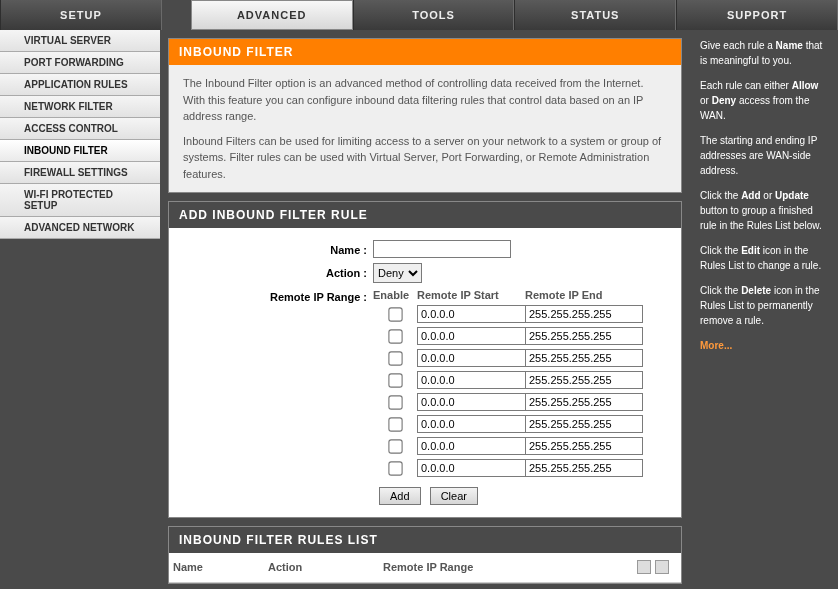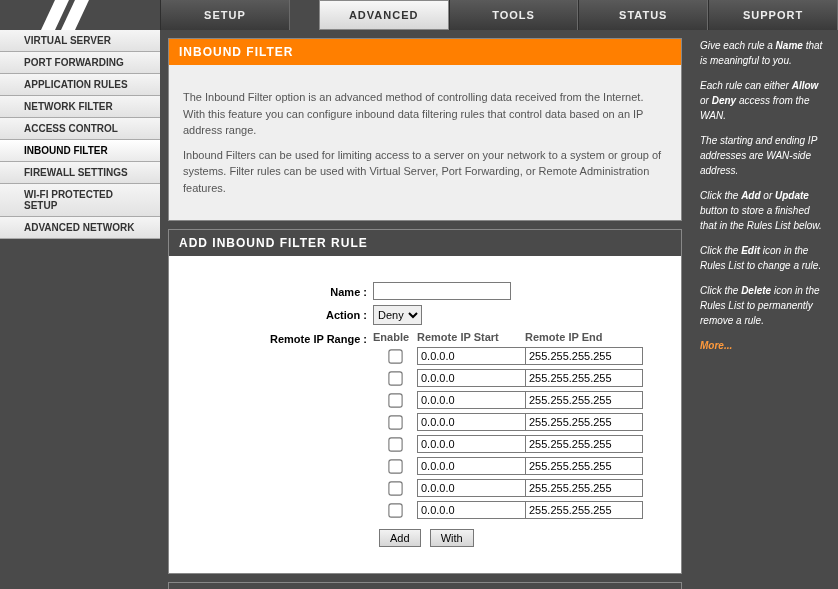--- a/index.html
+++ b/index.html
@@ -6,20 +6,21 @@
   body {
     font-family: Verdana, Arial, sans-serif;
     font-size: 11px;
     background: #fff;
     width: 838px;
   }
   .topbar {
     display: flex;
     background: #4a4a4a;
     height: 30px;
+    flex-direction: column;
   }
   .topbar .logo-area {
     width: 160px;
     background: #4a4a4a;
     position: relative;
     overflow: hidden;
   }
   .topbar .logo-area::before,
   .topbar .logo-area::after {
     content: "";
@@ -92,21 +93,21 @@
     font-size: 12px;
     letter-spacing: 1px;
     padding: 6px 10px;
   }
   .panel-head.dark {
     background: #4a4a4a;
     color: #fff;
   }
   .panel-body {
     background: #efefef;
-    padding: 24px 14px;
+    padding: 10px 14px;
     color: #555;
     font-size: 11px;
     line-height: 1.5;
   }
   .panel-body.white { background: #fff; }
   .form-row {
     display: flex;
     align-items: flex-start;
     padding: 2px 0;
   }
@@ -177,21 +178,21 @@
     color: #fff;
     padding: 8px 10px;
     font-size: 10px;
     line-height: 1.5;
   }
   .rightcol h4 {
     font-size: 11px;
     font-weight: bold;
     margin-bottom: 6px;
   }
-  .rightcol p { margin-bottom: 10px; font-style: italic; }
+  .rightcol p { margin-bottom: 10px; }
   .rightcol a { color: #ff9a3c; text-decoration: none; font-weight: bold; }
   .rules-icons { display:flex; gap:4px; justify-content:flex-end; padding-right:8px; }
   .mini-icon {
     width:14px; height:14px; background:#ddd; border:1px solid #999;
   }
 </style>
 </head>
 <body>
 
 <div class="topbar">
@@ -312,21 +313,21 @@
                     <div class="c2"><input type="text" value="0.0.0.0" style=""></div>
                     <div class="c3"><input type="text" value="255.255.255.255" style=""></div>
                   </div>
                 </div>
             </div>
           </div>
         </div>
 
         <div class="btn-row">
           <button class="btn">Add</button>
-          <button class="btn">With</button>
+          <button class="btn">Clear</button>
         </div>
 
       </div>
     </div>
 
     <div class="panel">
       <div class="panel-head dark">INBOUND FILTER RULES LIST</div>
       <div class="panel-body white" style="padding:0">
         <table class="rules-table">
           <tbody>
@@ -345,18 +346,18 @@
           </table>
       </div>
     </div>
 
   </div>
 
   <div class="rightcol">
     <p><span>Give each rule a </span><b>Name</b><span> that is meaningful to you.</span></p>
     <p><span>Each rule can either </span><b>Allow</b><span> or </span><b>Deny</b><span> access from the WAN.</span></p>
     <p>The starting and ending IP addresses are WAN-side address.</p>
-    <p><span>Click the </span><b>Add</b><span> or </span><b>Update</b><span> button to store a finished that in the Rules List below.</span></p>
+    <p><span>Click the </span><b>Add</b><span> or </span><b>Update</b><span> button to group a finished rule in the Rules List below.</span></p>
     <p><span>Click the </span><b>Edit</b><span> icon in the Rules List to change a rule.</span></p>
     <p><span>Click the </span><b>Delete</b><span> icon in the Rules List to permanently remove a rule.</span></p>
     <p><a href="#">More...</a></p>
   </div>
 </div>
 
 </body></html>

